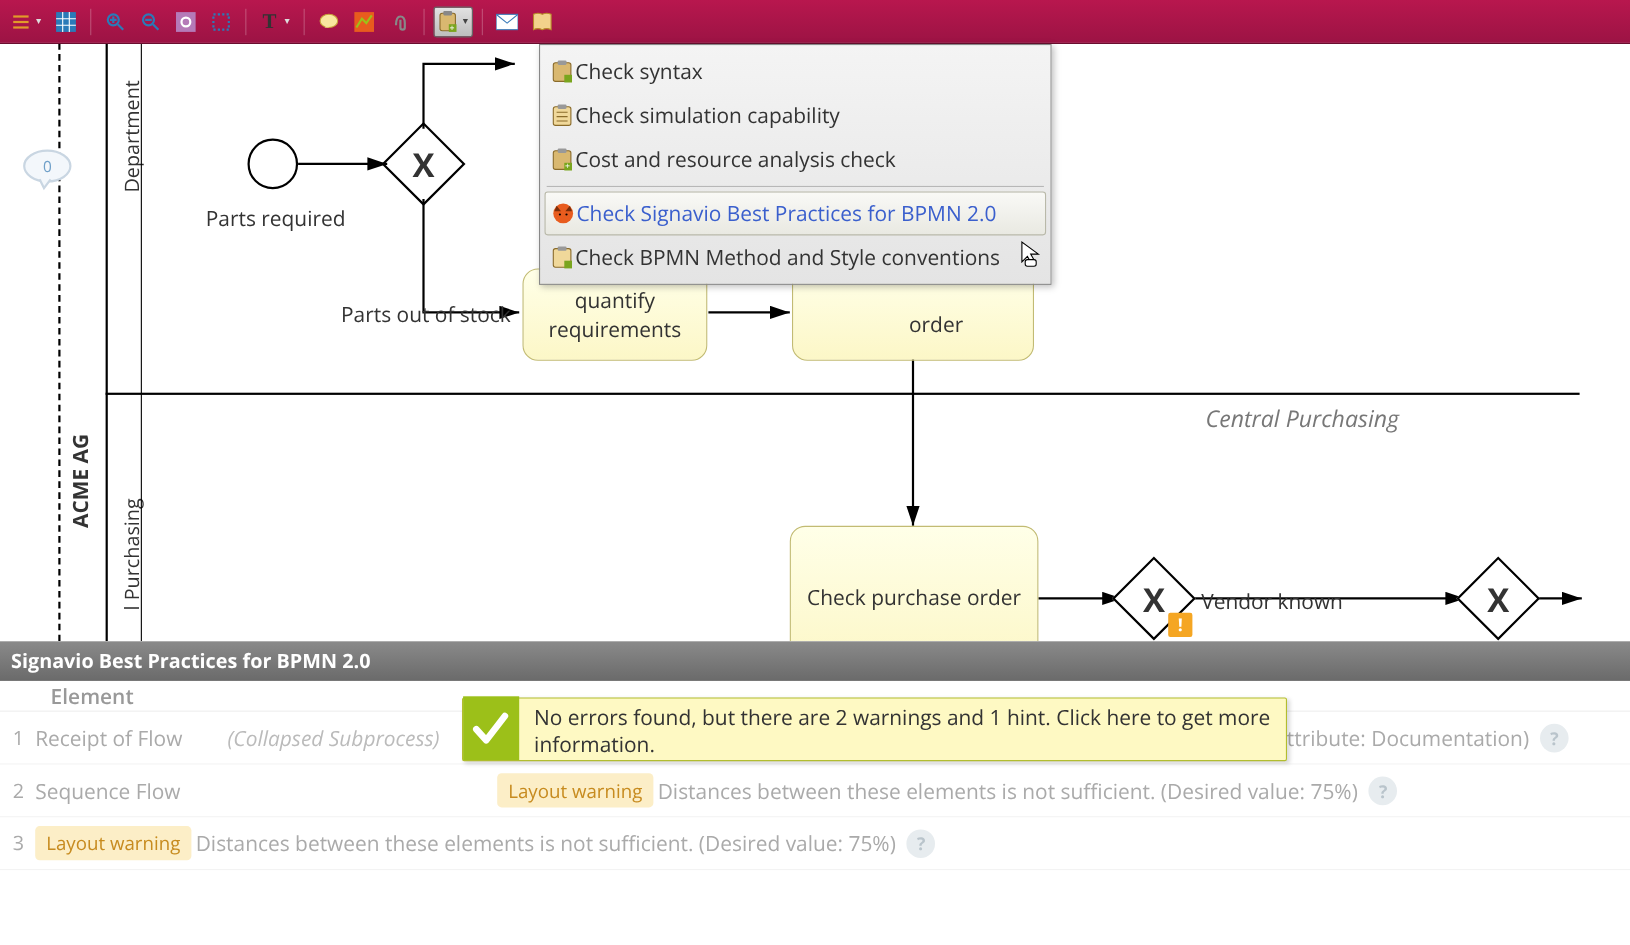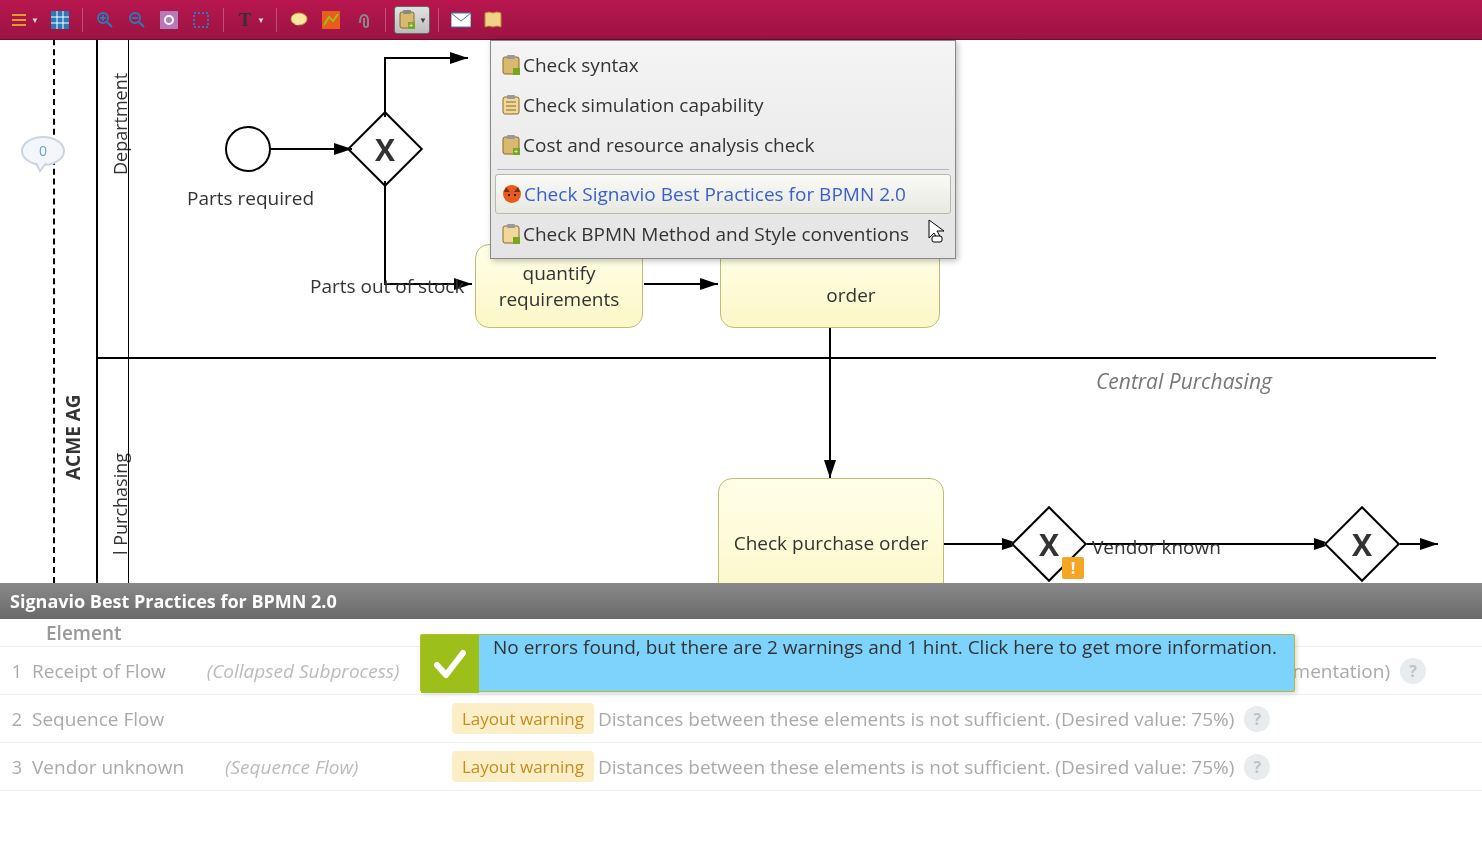--- a/index.html
+++ b/index.html
@@ -76,23 +76,23 @@
   .panel-rows { }
   .prow { display:flex; height:48px; align-items:center; font-size:19px; border-bottom:1px solid #f3f3f3;}
   .prow .num { width:32px; text-align:right; color:#aaa; padding-right:10px; font-size:18px;}
   .prow .elem { width:420px; color:#aaa; }
   .prow .elem .sub { font-style:italic; color:#bbb;margin-left:36px;}
   .prow .badge { background:#fceec7; color:#c78b1f; border-radius:4px; padding:4px 10px; font-size:17px; margin-right:4px; white-space:nowrap;}
   .prow .msg { color:#aaa; font-size:19px;}
   .prow .help { width:26px; height:26px; border-radius:50%; background:#e7ecef; color:#b9c4cb; display:flex; align-items:center; justify-content:center; font-weight:bold; font-size:16px; margin-left:10px;}
 
   .notification {
-    position:absolute; left:420px; top:634px; width:875px; height:58px;
-    display:flex; align-items:flex-start; z-index:40;
-    background:#7dd3fc; border:1px solid #b2bd2f; border-radius:2px;
+    position:absolute; left:420px; top:634px; width:750px; height:58px;
+    display:flex; align-items:flex-end; z-index:40;
+    background:#fef9c3; border:1px solid #b2bd2f; border-radius:2px;
     box-shadow:2px 2px 4px rgba(0,0,0,0.15);
   }
   .notification .check {
     width:58px; height:58px; background:#9cc019; display:flex; align-items:center; justify-content:center; margin-right:14px;
   }
   .notification .ntext { font-size:19px; color:#333; line-height:1.35;}
 </style>
 </head>
 <body>
 
@@ -380,19 +380,18 @@
     </div>
     <div class="prow">
       <div class="num">2</div>
       <div class="elem"><span>Sequence Flow</span> <span class="sub"></span></div>
       <div class="badge">Layout warning</div>
       <div class="msg">Distances between these elements is not sufficient. (Desired value: 75%)</div>
       <div class="help">?</div>
     </div>
     <div class="prow">
       <div class="num">3</div>
-      <div class="elem"><span>Vendor unknown</span> <span class="sub">(Sequence Flow)</span></div>
       <div class="badge">Layout warning</div>
       <div class="msg">Distances between these elements is not sufficient. (Desired value: 75%)</div>
       <div class="help">?</div>
     </div>
   </div>
 </div>
 
 </body></html>

